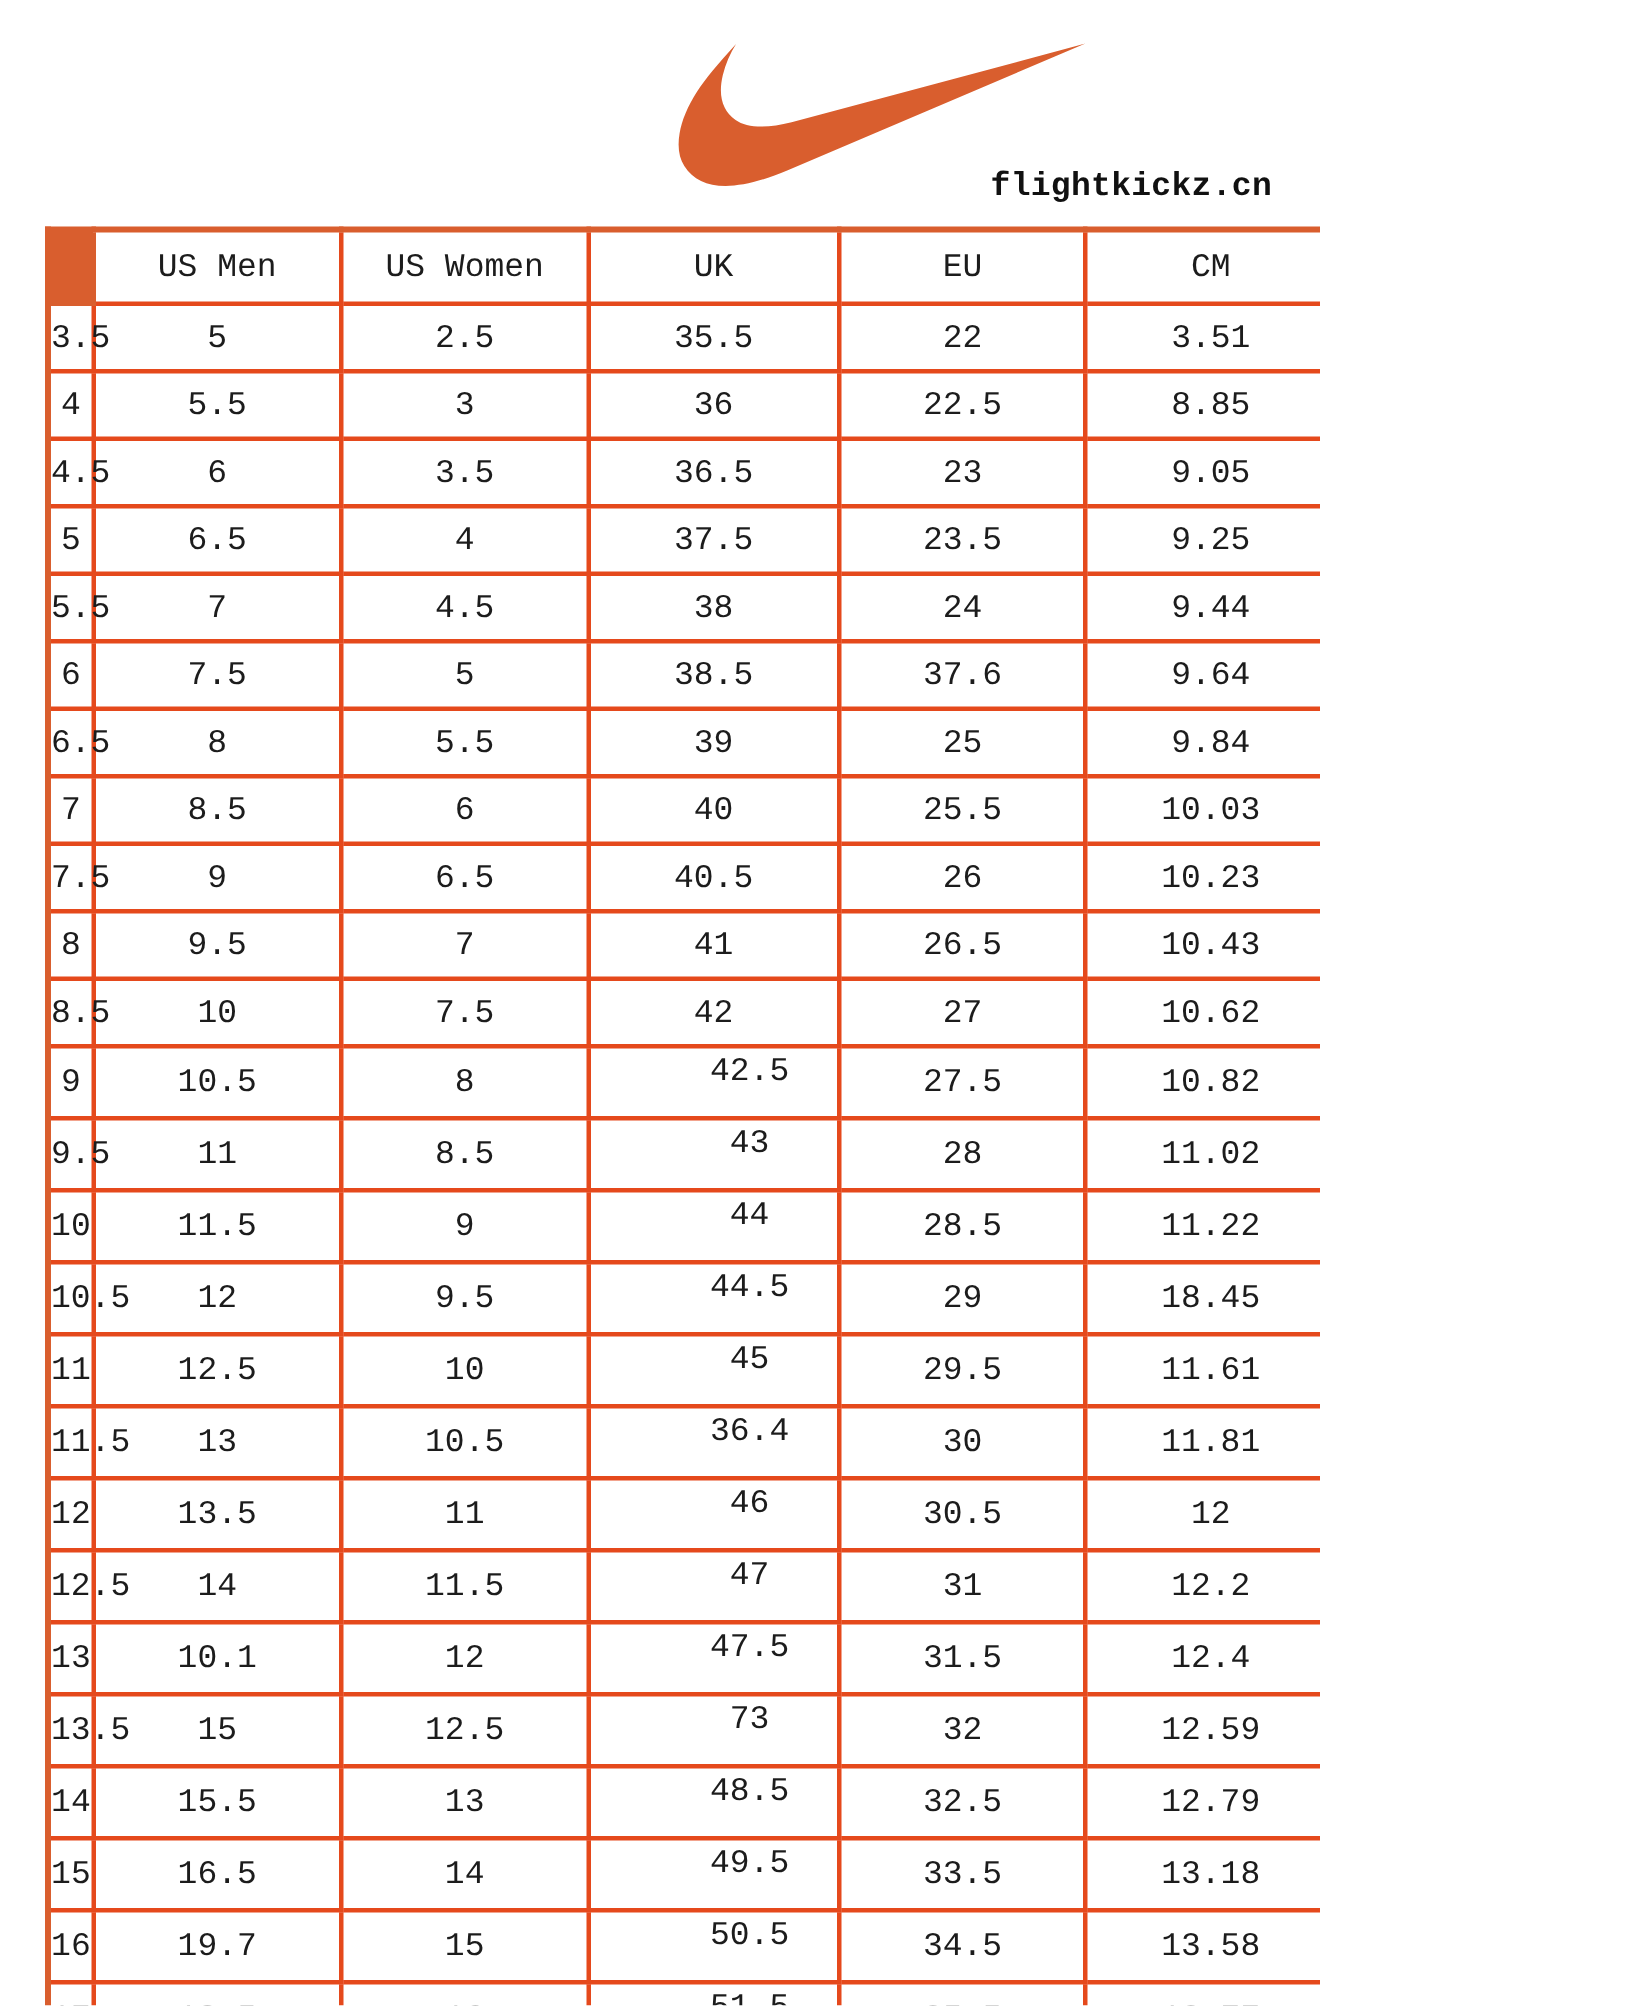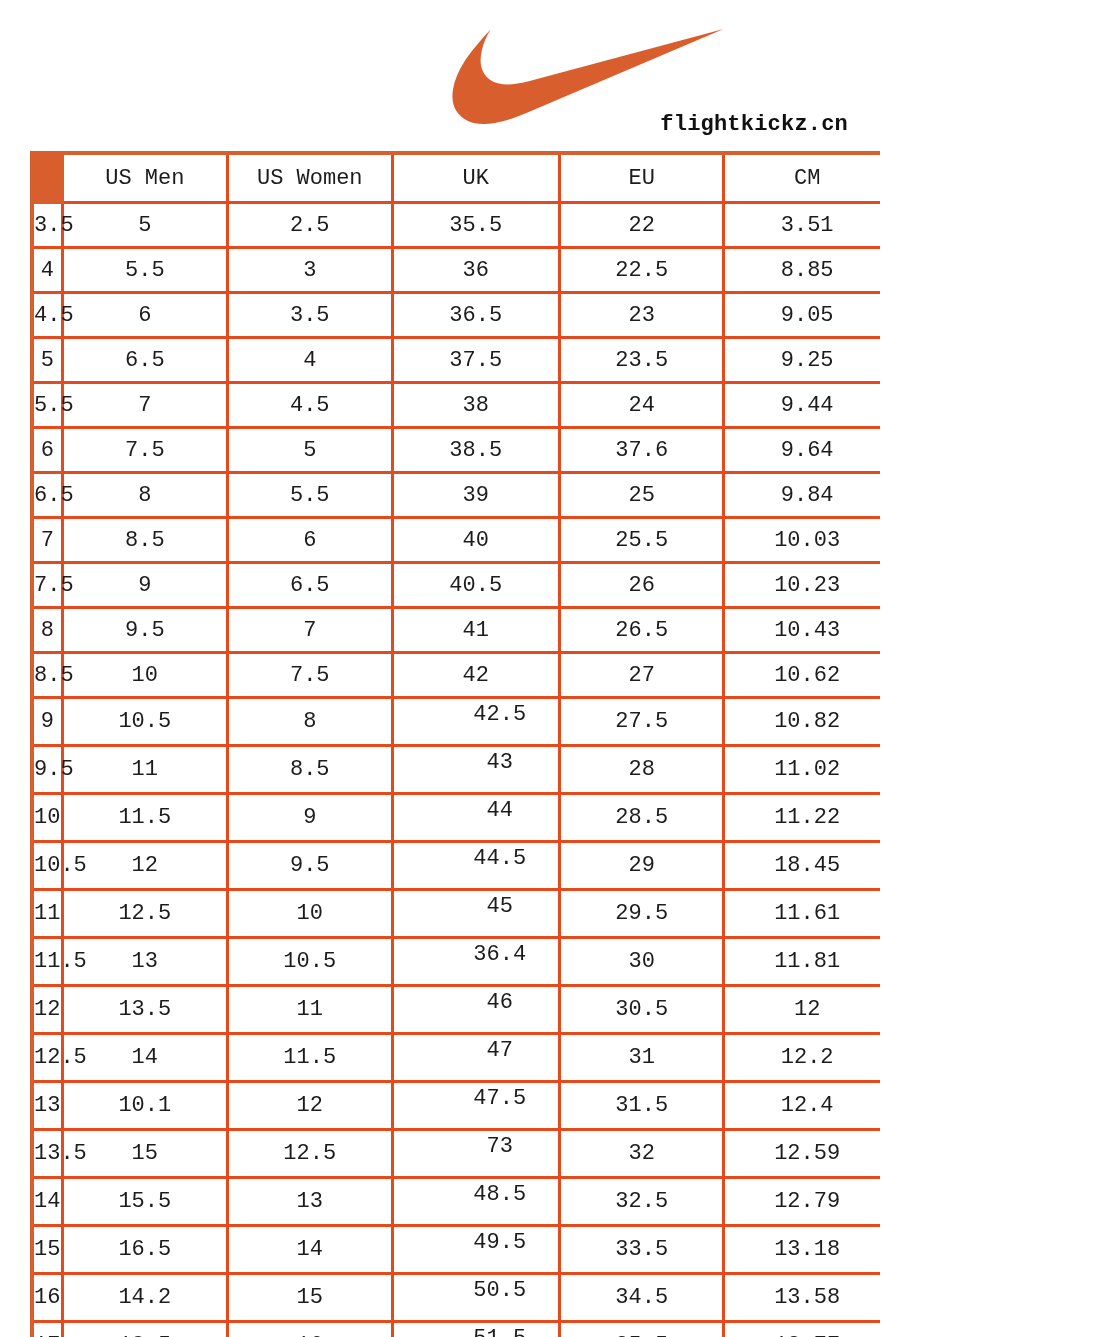--- a/index.html
+++ b/index.html
@@ -286,21 +286,21 @@
           <tr>
             <td>15</td>
             <td>16.5</td>
             <td>14</td>
             <td class="eu-raised">49.5</td>
             <td>33.5</td>
             <td>13.18</td>
           </tr>
           <tr>
             <td>16</td>
-            <td>14.2</td>
+            <td>19.7</td>
             <td>15</td>
             <td class="eu-raised">50.5</td>
             <td>34.5</td>
             <td>13.58</td>
           </tr>
           <tr>
             <td>17</td>
             <td>18.5</td>
             <td>16</td>
             <td class="eu-raised">51.5</td>

